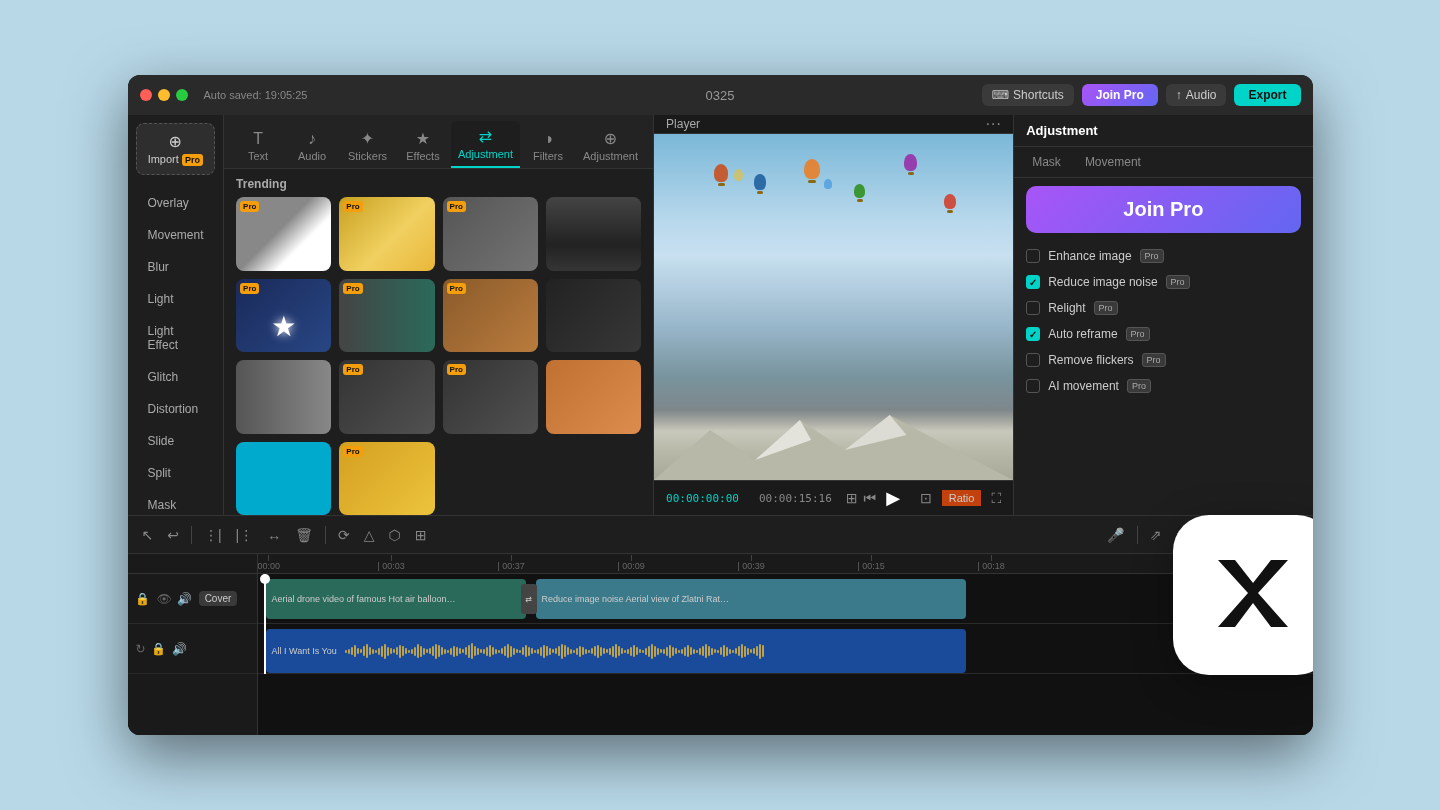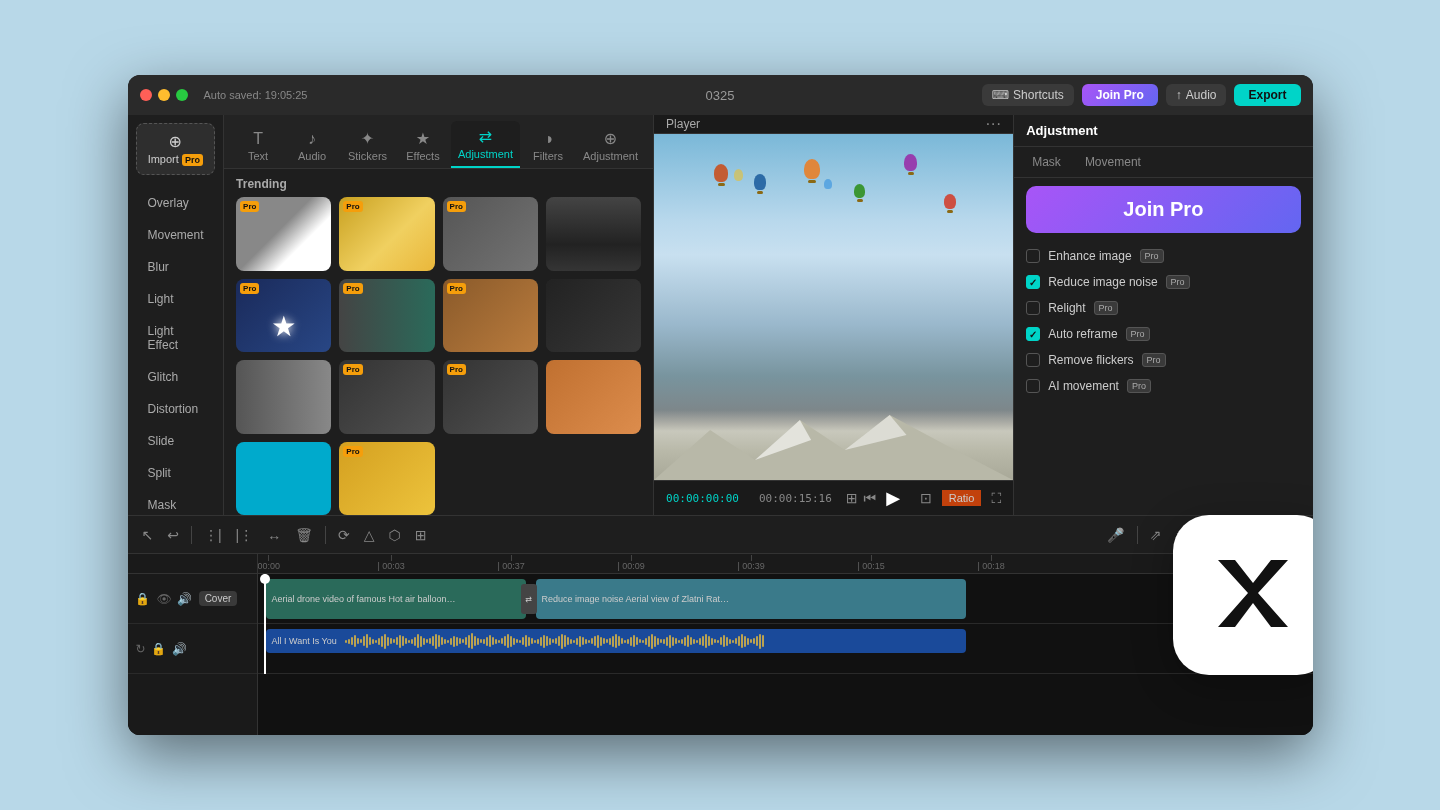--- a/index.html
+++ b/index.html
@@ -547,21 +547,21 @@
     .playhead-top {
       width: 10px;
       height: 10px;
       background: #fff;
       border-radius: 50%;
       margin-left: -4px;
     }
     .audio-track {
       position: absolute;
       top: 5px;
-      height: 24px;
+      height: 44px;
       background: #1a4a9a;
       border-radius: 4px;
       overflow: hidden;
       display: flex;
       align-items: center;
     }
     .audio-label {
       color: #ccc;
       font-size: 9px;
       padding: 0 6px;

